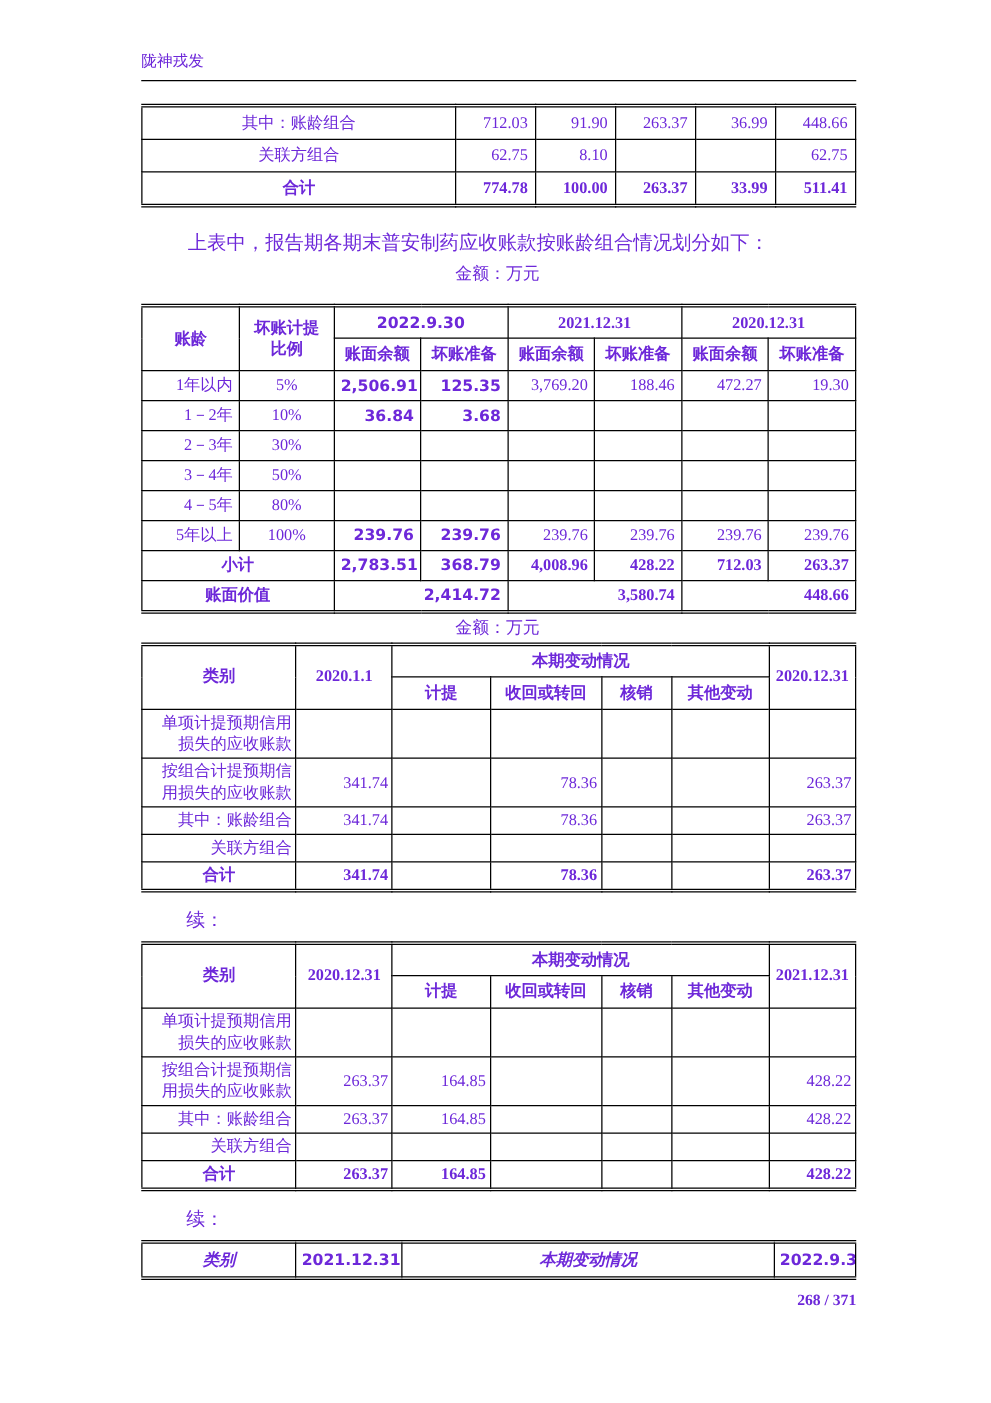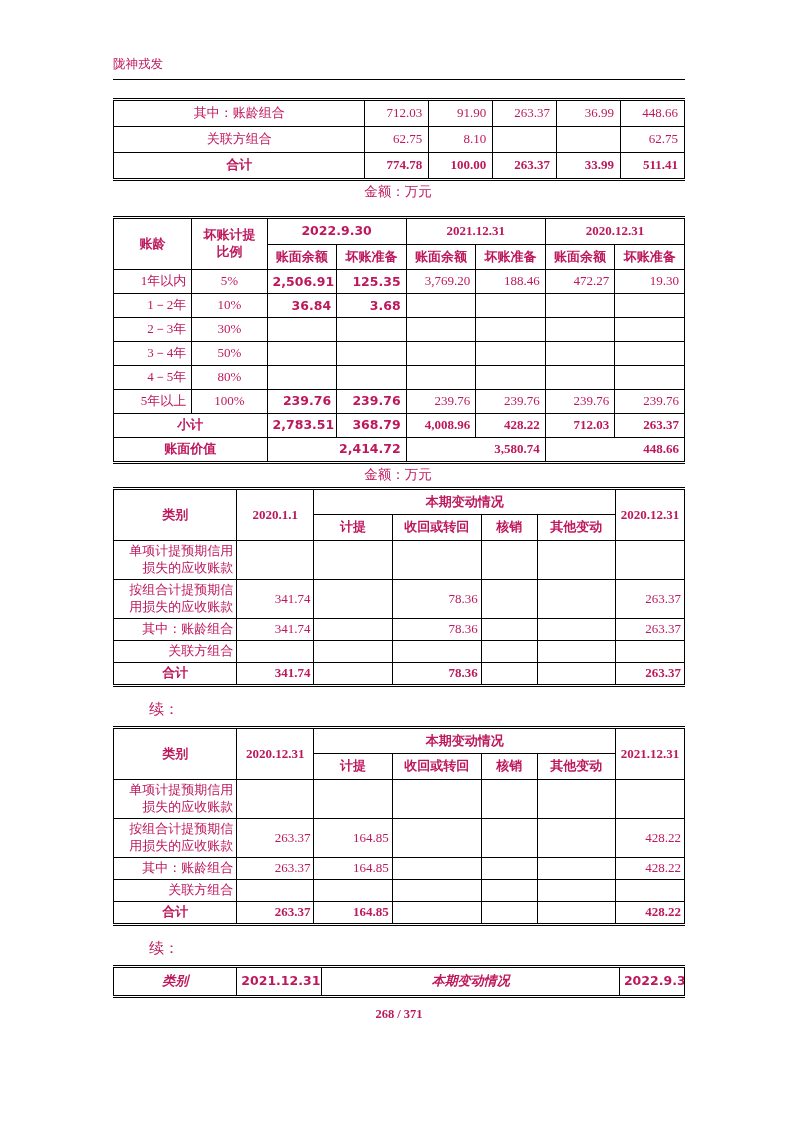--- a/index.html
+++ b/index.html
@@ -1,18 +1,18 @@
 <!DOCTYPE html>
 <html><head>
 <meta charset="utf-8">
 <style>
   html,body{margin:0;padding:0;background:#ffffff;}
   .page{
-    width:793px;height:1122px;background:#fff;color:#be185d;box-sizing:border-box;
-    padding:56px 108px 0 113px;position:relative;
+    width:793px;height:1122px;background:#fff;color:#6d28d9;box-sizing:border-box;
+    padding:41px 108px 0 113px;position:relative;
     font-family:"Liberation Serif","DejaVu Serif",serif;
   }
   .pg-header{
     display:flex;justify-content:space-between;align-items:flex-end;
     font-size:12.5px;border-bottom:1px solid #000;padding-bottom:6px;
   }
   .t{width:100%;border-collapse:collapse;table-layout:fixed;
      border-top:3px double #000;border-bottom:3px double #000;font-size:13px;}
   .t td{border:1px solid #000;padding:3px 5px;line-height:1.3;overflow:hidden;vertical-align:middle;}
   .t1{margin-top:18px;}
@@ -27,21 +27,21 @@
   .ctr{text-align:center;}
   .lft{text-align:right;}
   .b{font-weight:bold;}
   .ital{font-style:italic;}
   .sans{font-family:"DejaVu Sans","Liberation Sans",sans-serif;font-size:12.5px;}
   .pad10{padding-left:10px !important;padding-right:10px !important;}
   .ind{padding-left:44px;}
   .para{font-size:15.5px;line-height:1.35;margin:19px 0 4px;text-indent:2.4em;}
   .unit{font-size:13.5px;text-align:center;margin:2px 2px 3px 0;}
   .cont{font-size:15px;margin:13px 0 7px;text-indent:2.4em;}
-  .pgnum{text-align:center;font-weight:bold;font-size:12.5px;margin-top:9px;}
+  .pgnum{text-align:right;font-weight:bold;font-size:12.5px;margin-top:9px;}
 </style>
 </head>
 <body>
 
 <div class="page">
 
   <div class="pg-header">
     <span>陇神戎发</span>
   </div>
 
@@ -75,20 +75,21 @@
       <td class="ctr">合计</td>
       <td class="num">774.78</td>
       <td class="num">100.00</td>
       <td class="num">263.37</td>
       <td class="num">33.99</td>
       <td class="num">511.41</td>
     </tr>
   </tbody>
     </table>
 
+  <p class="para">上表中，报告期各期末普安制药应收账款按账龄组合情况划分如下：</p>
   <div class="unit">金额：万元</div>
 
   <table class="t t2">
     <colgroup>
       <col style="width:13.7%">
         <col style="width:13.2%">
       <col style="width:12.18%">
         <col style="width:12.18%">
         <col style="width:12.18%">
       <col style="width:12.18%">

